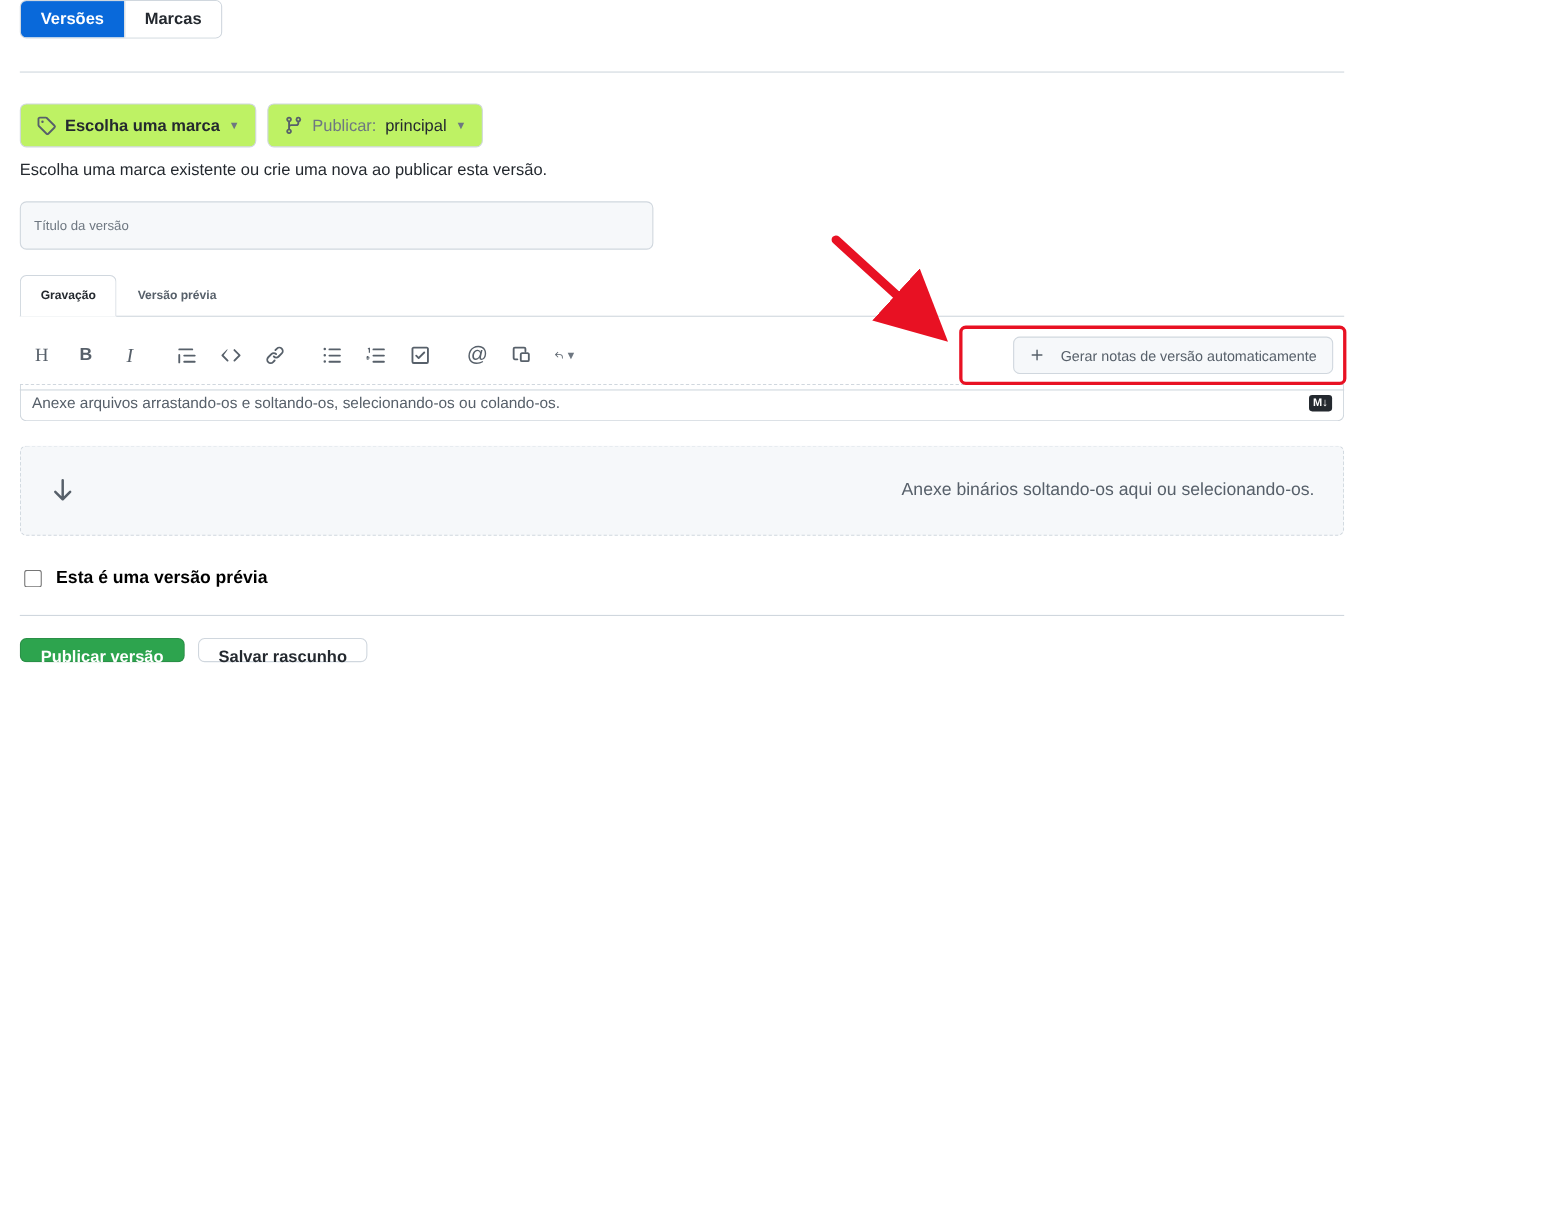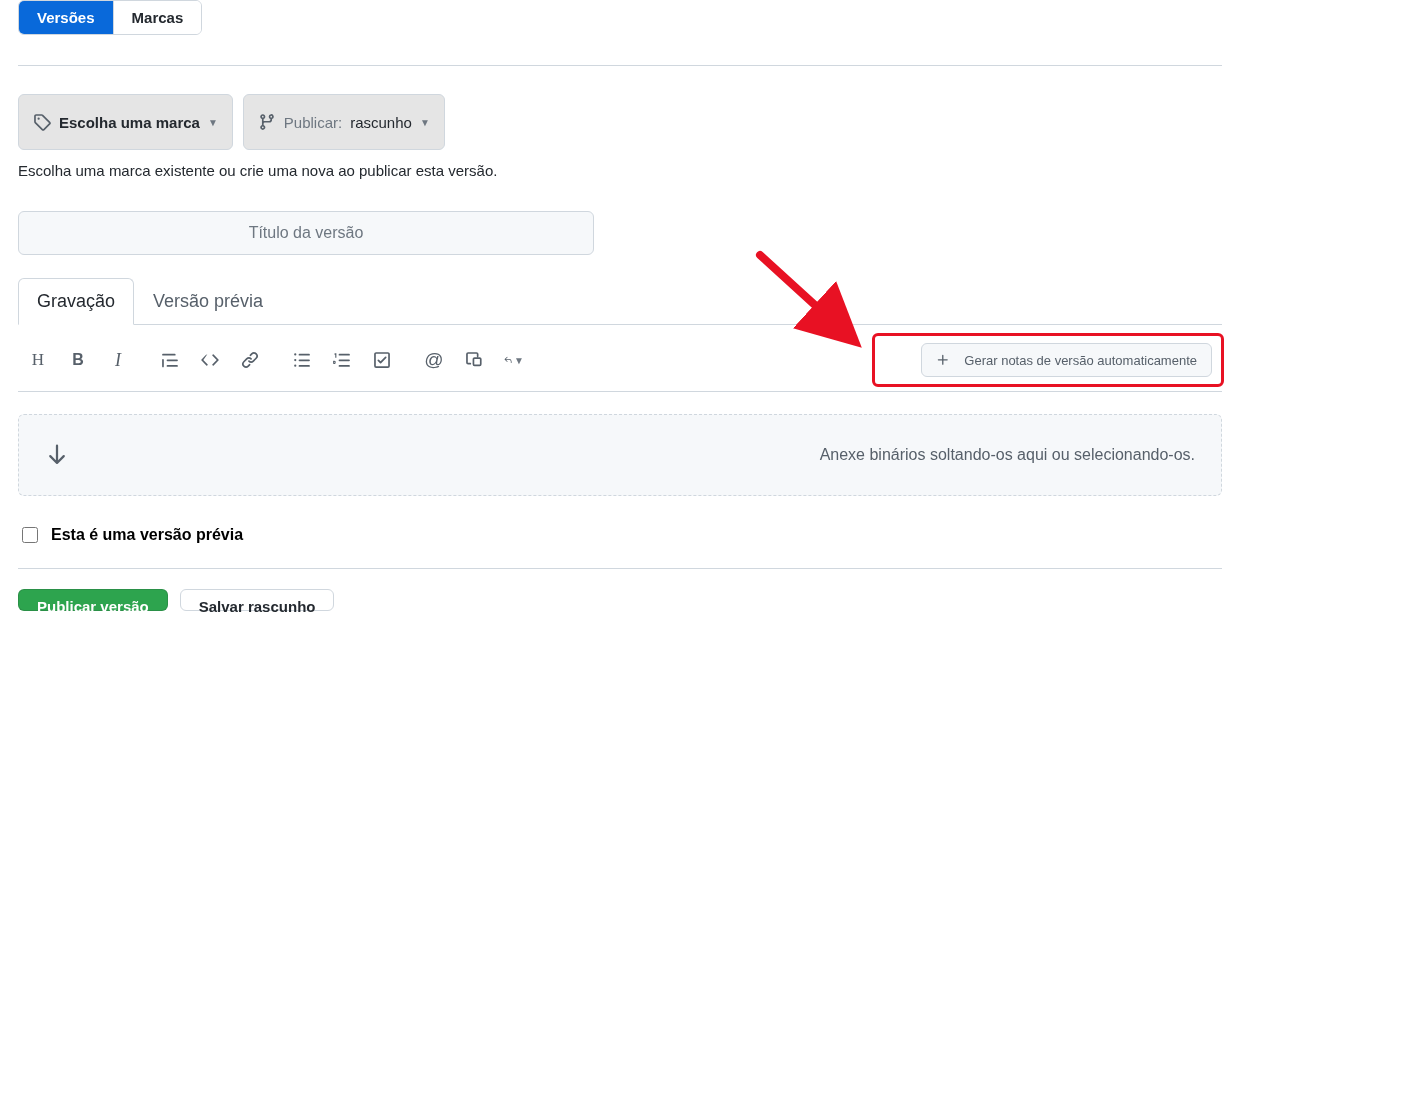--- a/index.html
+++ b/index.html
@@ -39,56 +39,56 @@
   hr.section {
     border: none;
     border-top: 1px solid #d0d7de;
     margin: 30px 0 28px 0;
   }
   select, .select-btn {
     padding: 6px 14px;
     font-size: 15px;
     border: 1px solid #d0d7de;
     border-radius: 6px;
-    background: #e5e5e5;
+    background: #bef264;
     cursor: pointer;
     display: inline-flex;
     align-items: center;
     gap: 8px;
-    height: 56px;
+    height: 40px;
   }
   .select-row { display:flex; gap: 10px; }
   .help-text { margin-top: 12px; font-size: 15px; color: #24292f; }
   .title-input {
     width: 576px;
     height: 44px;
     padding: 6px 12px;
     border: 1px solid #d0d7de;
     border-radius: 6px;
     background: #f6f8fa;
-    font-size: 16px;
+    font-size: 12px;
     color: #6e7781;
-    margin-top: 32px;
-    text-align: center;
+    margin-top: 20px;
   }
   .title-input::placeholder { color: #6e7781; }
   .editor-tabs {
     display: flex;
     margin-top: 22px;
     border-bottom: 1px solid #d0d7de;
   }
   .editor-tab {
     padding: 12px 18px;
-    font-size: 18px;
+    font-size: 11px;
     color: #57606a;
     cursor: pointer;
     border: 1px solid transparent;
     border-bottom: none;
     position: relative;
     top: 1px;
+    font-weight: bold;
   }
   .editor-tab.active {
     color: #24292f;
     background: #ffffff;
     border-color: #d0d7de;
     border-radius: 6px 6px 0 0;
     border-bottom: 1px solid #ffffff;
   }
   .toolbar-row {
     display: flex;
@@ -242,21 +242,21 @@
           <path d="M1 7.775V2.75C1 1.784 1.784 1 2.75 1h5.025c.464 0 .91.184 1.238.513l6.25 6.25a1.75 1.75 0 0 1 0 2.474l-5.026 5.026a1.75 1.75 0 0 1-2.474 0l-6.25-6.25A1.75 1.75 0 0 1 1 7.775ZM2.5 2.75v5.025c0 .066.026.13.073.177l6.25 6.25a.25.25 0 0 0 .354 0l5.025-5.025a.25.25 0 0 0 0-.354l-6.25-6.25a.25.25 0 0 0-.177-.073H2.75a.25.25 0 0 0-.25.25ZM6 5a1 1 0 1 1-2 0 1 1 0 0 1 2 0Z"></path>
         </svg>
       <span style="font-weight:600">Escolha uma marca</span>
       <span class="caret">▼</span>
     </div>
     <div class="select-btn">
       <svg viewBox="0 0 16 16" width="18" height="18" fill="#57606a">
           <path d="M9.5 3.25a2.25 2.25 0 1 1 3 2.122V6A2.5 2.5 0 0 1 10 8.5H6a1 1 0 0 0-1 1v1.128a2.251 2.251 0 1 1-1.5 0V5.372a2.25 2.25 0 1 1 1.5 0v1.836A2.49 2.49 0 0 1 6 7h4a1 1 0 0 0 1-1v-.628A2.25 2.25 0 0 1 9.5 3.25Zm-6 0a.75.75 0 1 0 1.5 0 .75.75 0 0 0-1.5 0Zm8.25-.75a.75.75 0 1 0 0 1.5.75.75 0 0 0 0-1.5ZM4.25 12a.75.75 0 1 0 0 1.5.75.75 0 0 0 0-1.5Z"></path>
         </svg>
       <span class="muted">Publicar:</span>
-      <span style="font-weight:400;color:#24292f">rascunho</span>
+      <span style="font-weight:400;color:#24292f">principal</span>
       <span class="caret">▼</span>
     </div>
   </div>
 
   <div class="help-text">Escolha uma marca existente ou crie uma nova ao publicar esta versão.</div>
 
   <input class="title-input" placeholder="Título da versão" style="">
 
   <div class="editor-tabs">
     <div class="editor-tab active">Gravação</div>
@@ -331,20 +331,24 @@
         <defs>
           <marker id="ah" markerWidth="8" markerHeight="8" refX="6" refY="4" orient="auto">
             <path d="M0,0 L8,4 L0,8 Z" fill="#e81123"></path>
           </marker>
         </defs>
         <line x1="10" y1="10" x2="100" y2="92" stroke="#e81123" stroke-width="8" marker-end="url(#ah)" stroke-linecap="round"></line>
       </svg>
     </div>
 
 
+    <div class="attach-bar">
+      <span>Anexe arquivos arrastando-os e soltando-os, selecionando-os ou colando-os.</span>
+      <span class="md-badge">M↓</span>
+    </div>
   </div>
 
   <div class="binaries-box">
     <svg width="24" height="28" viewBox="0 0 16 16" fill="#57606a">
         <path d="M8 1a.75.75 0 0 1 .75.75v9.69l3.22-3.22a.75.75 0 1 1 1.06 1.06l-4.5 4.5a.75.75 0 0 1-1.06 0l-4.5-4.5a.75.75 0 0 1 1.06-1.06l3.22 3.22V1.75A.75.75 0 0 1 8 1Z"></path>
       </svg>
     <span>Anexe binários soltando-os aqui ou selecionando-os.</span>
   </div>
 
   <div class="prerelease-section">

